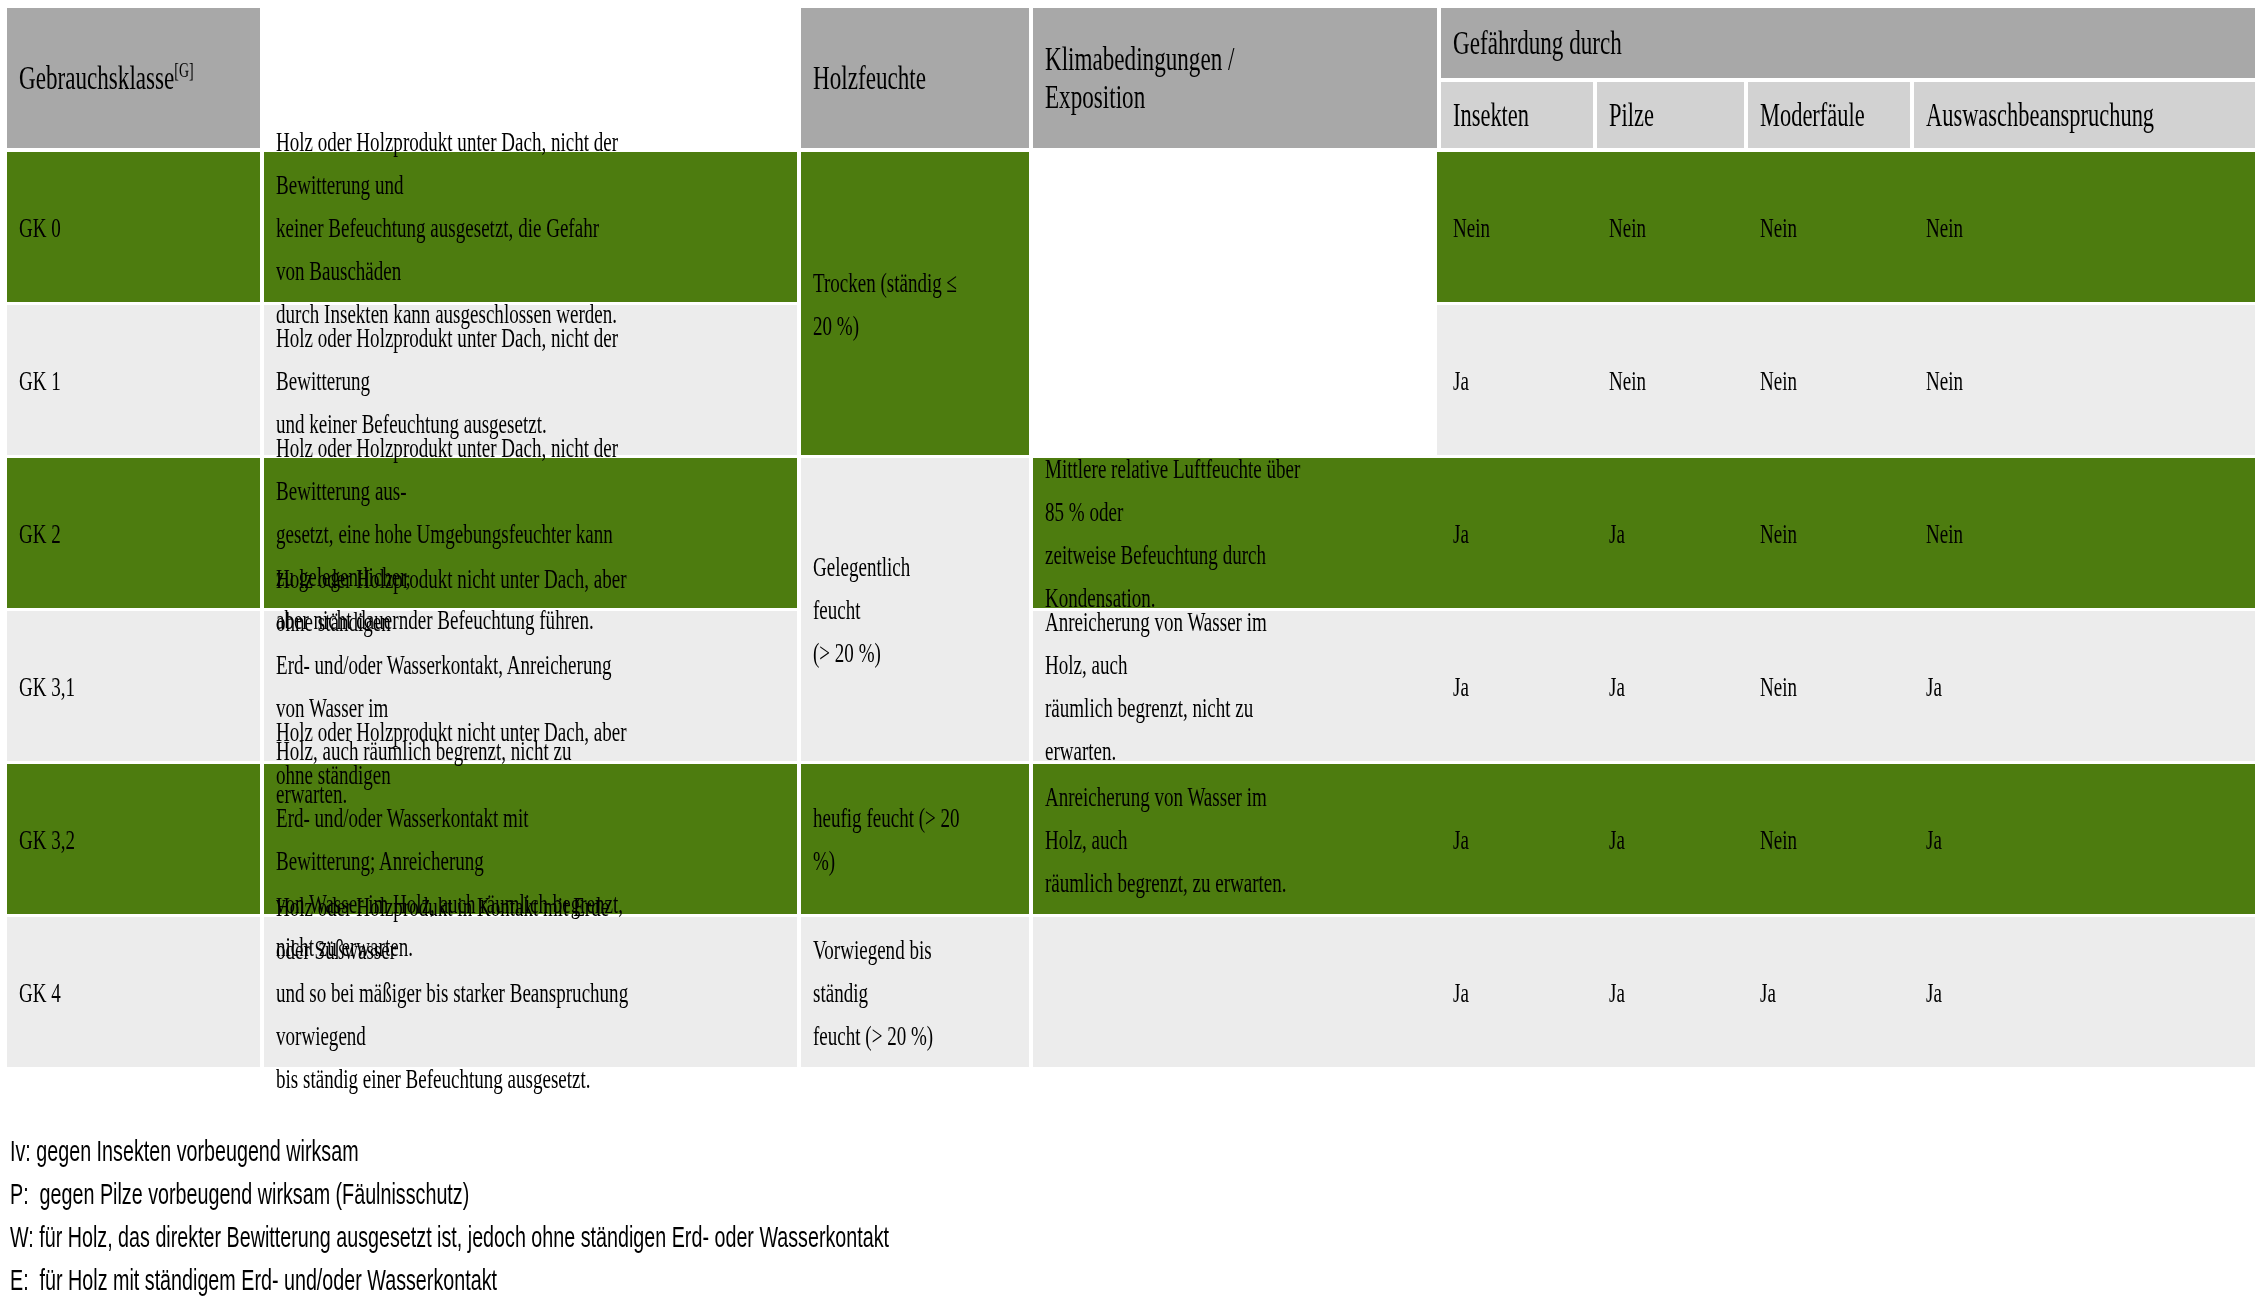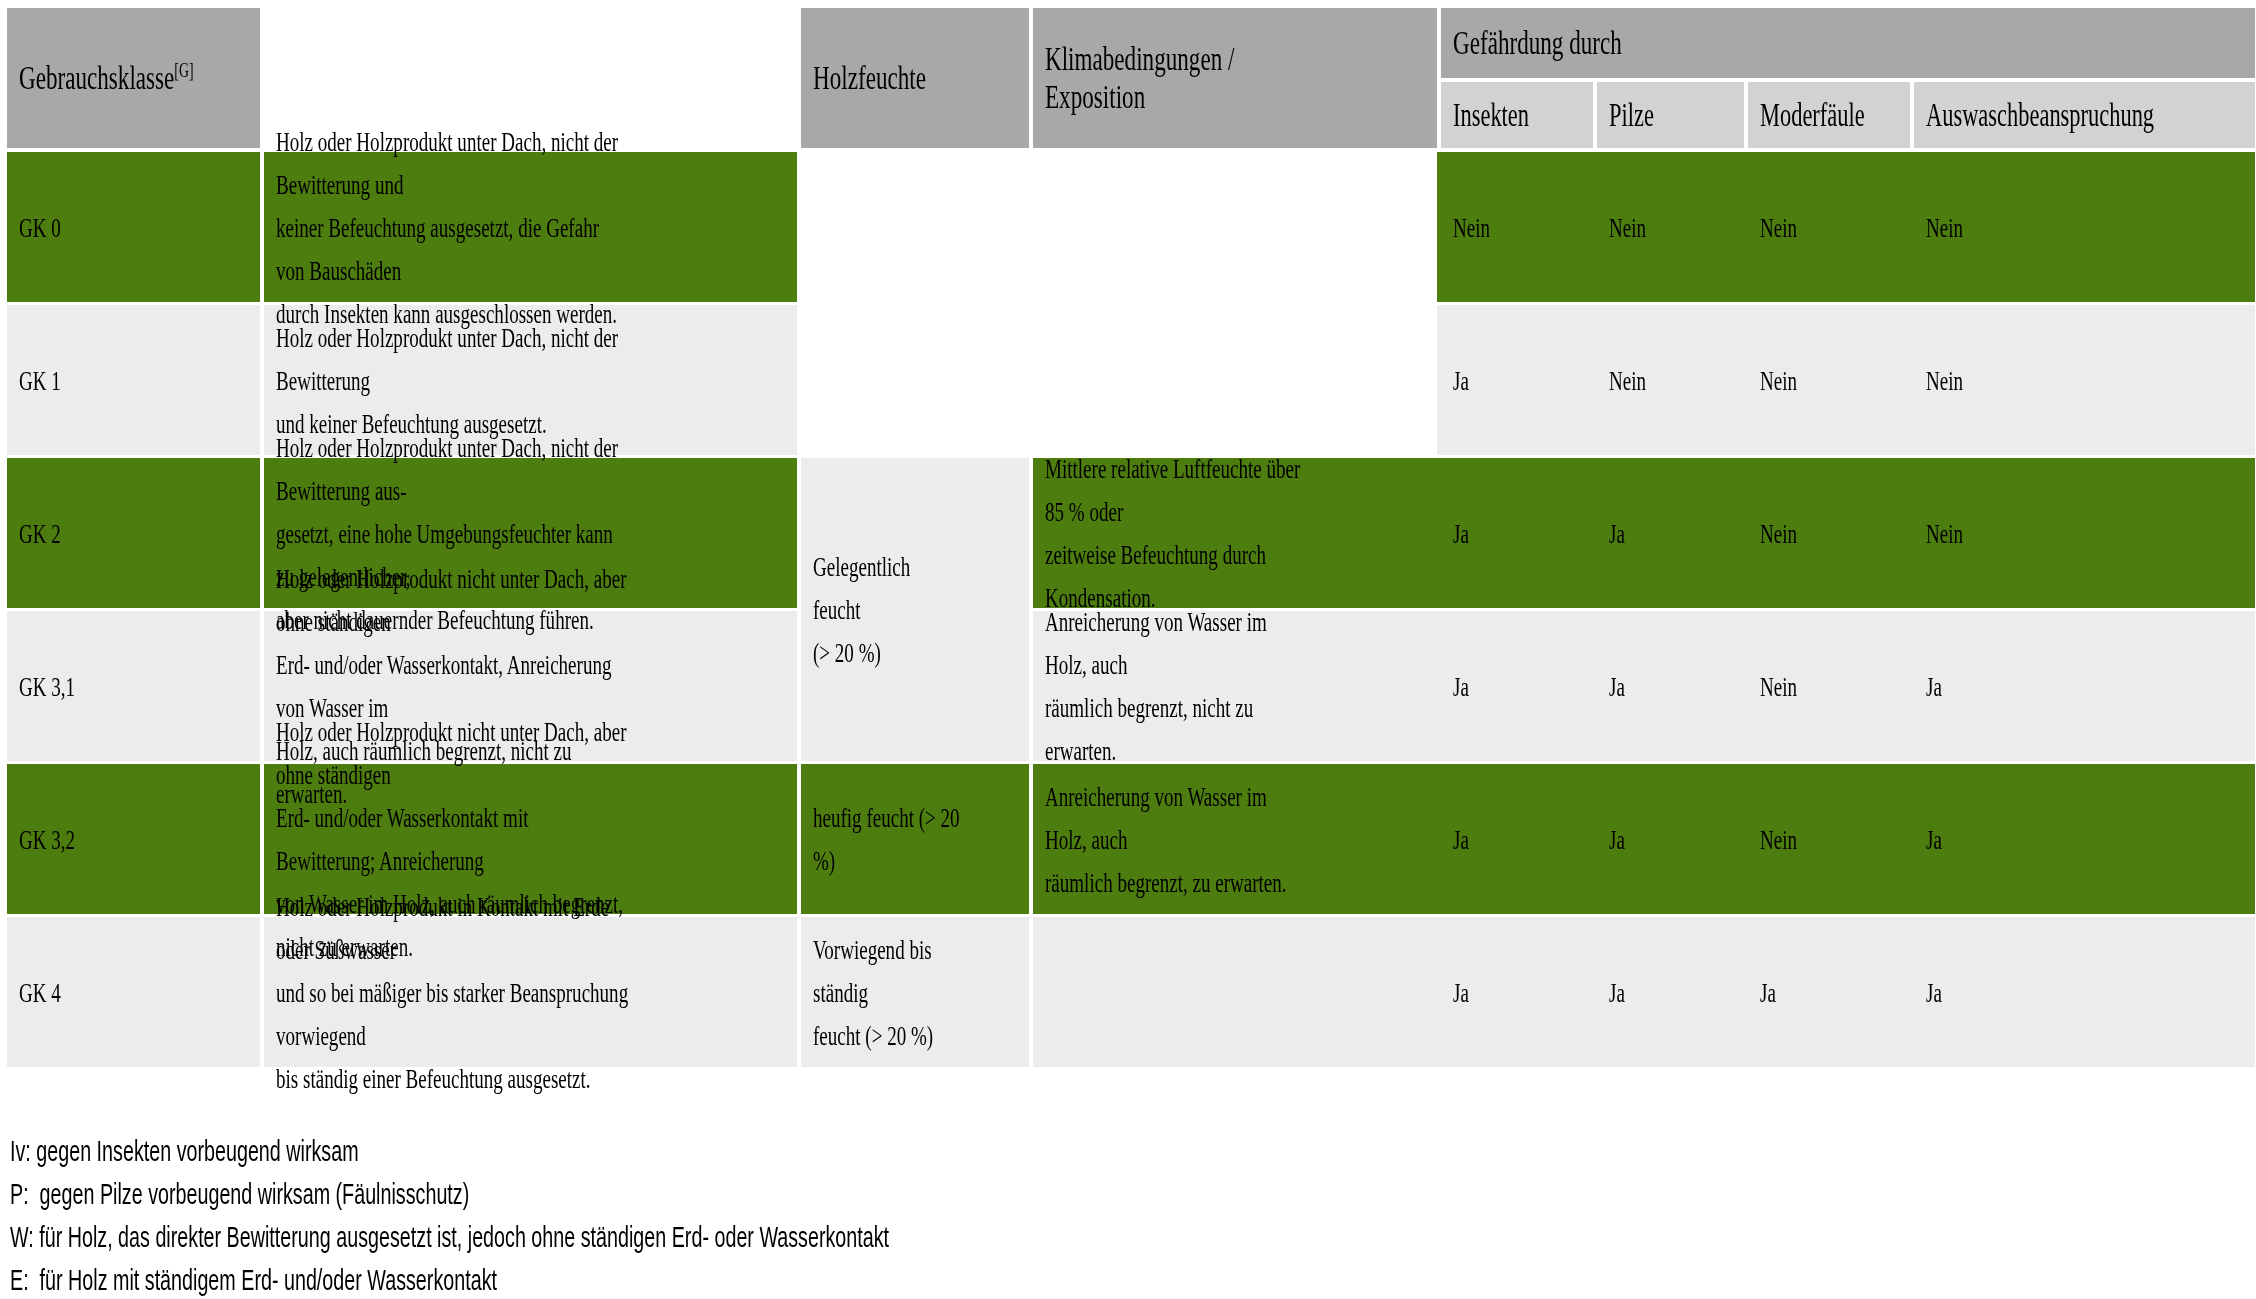--- a/index.html
+++ b/index.html
@@ -116,20 +116,23 @@
       <div class="t">Holz oder Holzprodukt nicht unter Dach, aber ohne ständigen
 Erd- und/oder Wasserkontakt mit Bewitterung; Anreicherung
 von Wasser im Holz, auch räumlich begrenzt, nicht zu erwarten.</div>
     </div>
   <div class="cell g" style="grid-area:15/3/16/4">
       <div class="t">Holz oder Holzprodukt in Kontakt mit Erde oder Süßwasser
 und so bei mäßiger bis starker Beanspruchung vorwiegend
 bis ständig einer Befeuchtung ausgesetzt.</div>
     </div>
 
+  <div class="cell w" style="grid-area:5/5/8/6">
+      <div class="t">Trocken (ständig ≤ 20 %)</div>
+    </div>
   <div class="cell g" style="grid-area:9/5/12/6">
       <div class="t">Gelegentlich feucht
 (&gt; 20 %)</div>
     </div>
   <div class="cell w" style="grid-area:13/5/14/6">
       <div class="t">heufig feucht (&gt; 20 %)</div>
     </div>
   <div class="cell g" style="grid-area:15/5/16/6">
       <div class="t">Vorwiegend bis ständig
 feucht (&gt; 20 %)</div>

